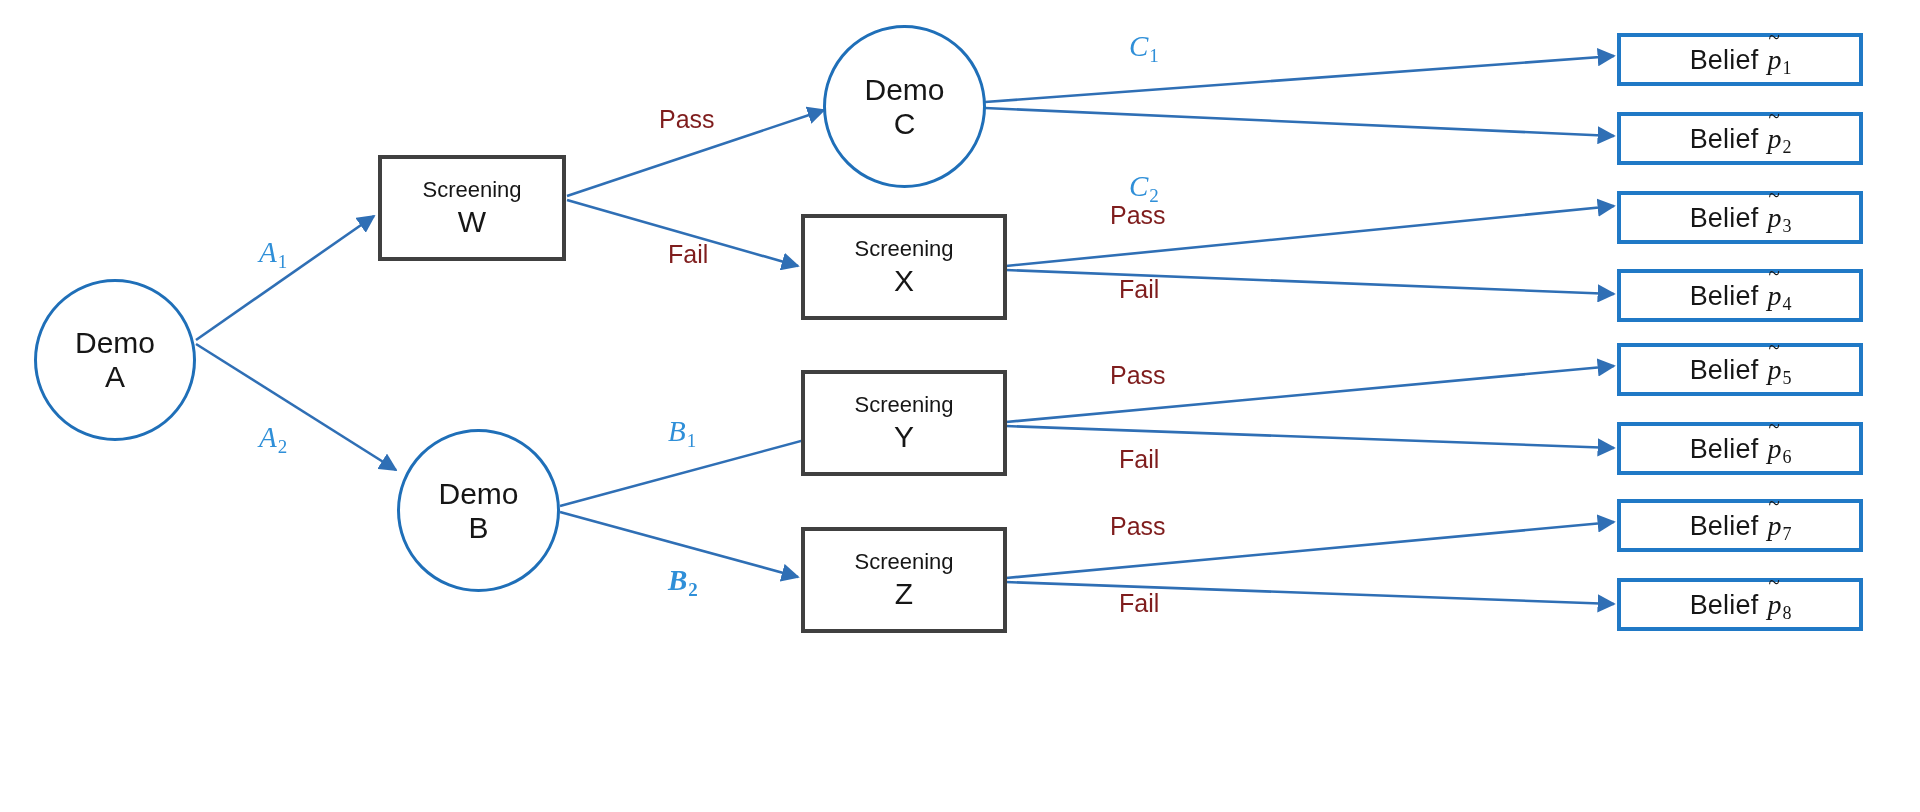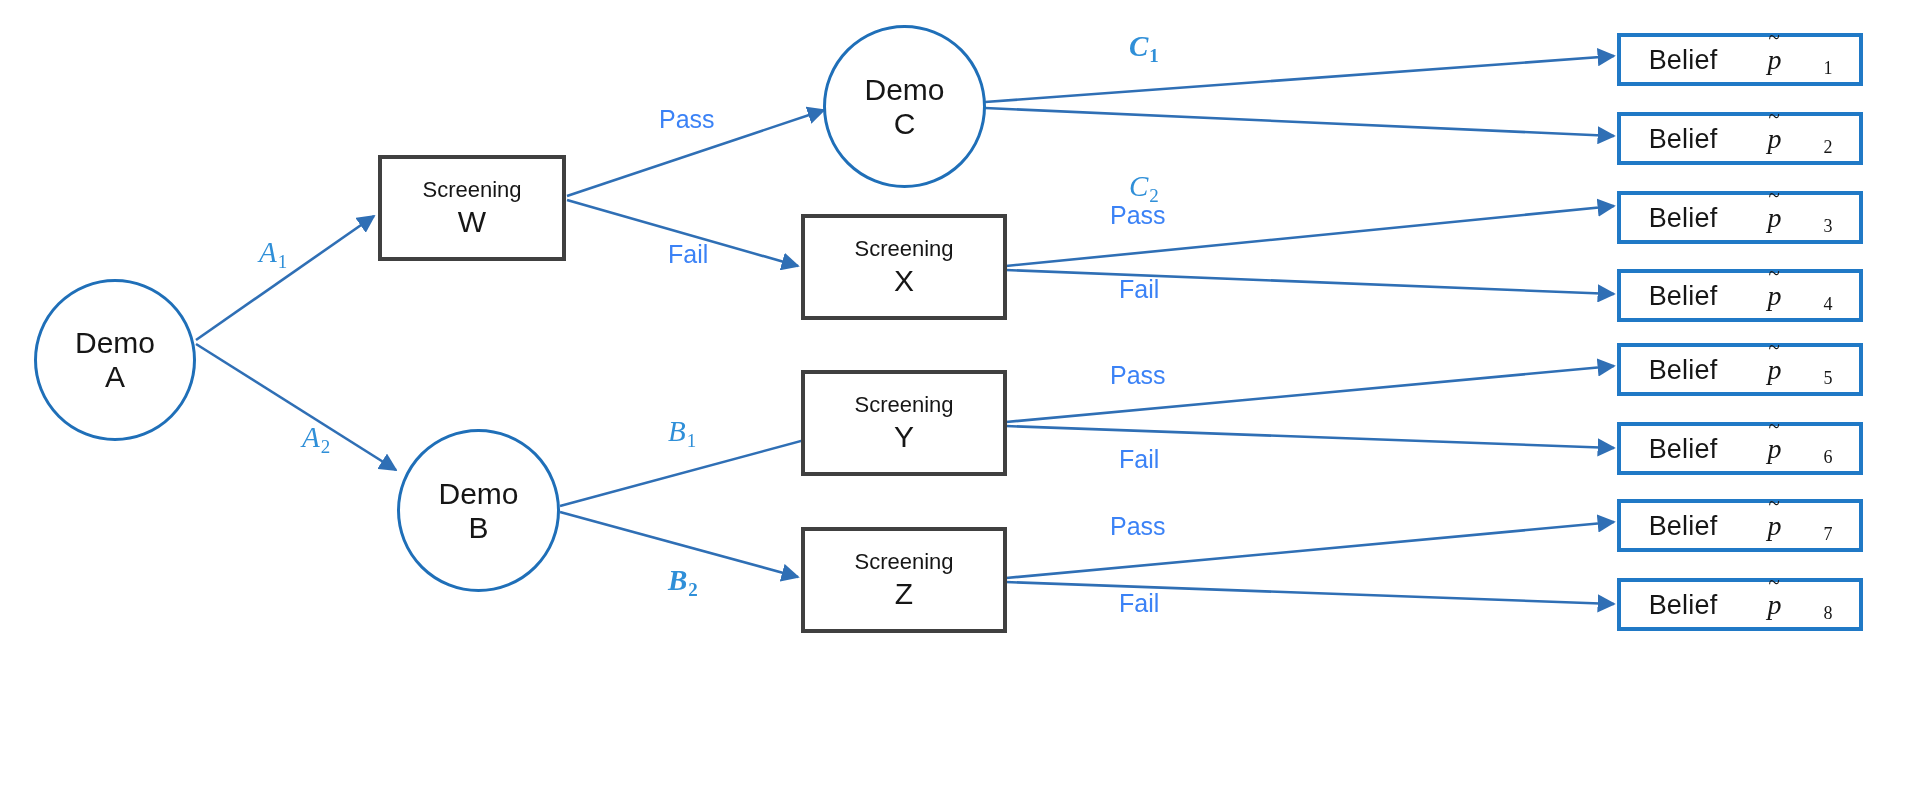--- a/index.html
+++ b/index.html
@@ -61,21 +61,20 @@
   .circle .node-line2 { font-size: 30px; }
   
   .box .node-line1 { font-size: 22px; }
   .box .node-line2 { font-size: 30px; margin-top: 2px; }
   
   .beliefbox .belief-text {
     font-size: 27px;
     white-space: nowrap;
     display: inline-flex;
     align-items: baseline;
-    gap: 41px;
   }
   .belief-word { letter-spacing: 0.2px; }
   .math-var {
     font-family: "Liberation Serif", serif;
     font-style: italic;
     font-size: 28px;
     position: relative;
     margin-left: 9px;
   }
   .math-var .tilde {
@@ -98,21 +97,21 @@
   }
   
   .edge-label {
     position: absolute;
     color: #2e8fd6;
     white-space: nowrap;
   }
   .edge-label.plain {
     font-family: "Liberation Sans", sans-serif;
     font-size: 25px;
-    color: #3b82f6;
+    color: #7f1d1d;
   }
   .edge-label.math {
     font-family: "Liberation Serif", serif;
     font-style: italic;
     font-size: 29px;
     color: #2f8fd8;
   }
   .edge-label.math .sub {
     color: #2f8fd8;
     font-size: 19px;
@@ -258,29 +257,29 @@
       <span class="belief-word">Belief</span>
         <span class="math-var"><span class="tilde">~</span><span>p</span></span>
         <span class="sub">8</span>
     </div>
   </div>
 
   <div class="edge-label math" style="left:259px; top:213px;margin-top:23px;">
     <span>A</span><span class="sub">1</span>
   </div>
 
-  <div class="edge-label math" style="left:259px; top:421px;margin-left:43px;">
+  <div class="edge-label math" style="left:259px; top:421px;">
     <span>A</span><span class="sub">2</span>
   </div>
 
   <div class="edge-label plain" style="left:659px; top:105px;">Pass</div>
 
   <div class="edge-label plain" style="left:668px; top:240px;">Fail</div>
 
-  <div class="edge-label math" style="left:1129px; top:30px;font-weight:bold;">
+  <div class="edge-label math" style="left:1129px; top:30px;">
     <span>C</span><span class="sub">1</span>
   </div>
 
   <div class="edge-label math" style="left:1129px; top:131px;margin-top:39px;">
     <span>C</span><span class="sub">2</span>
   </div>
 
   <div class="edge-label plain" style="left:1110px; top:201px;">Pass</div>
 
   <div class="edge-label plain" style="left:1119px; top:275px;">Fail</div>

